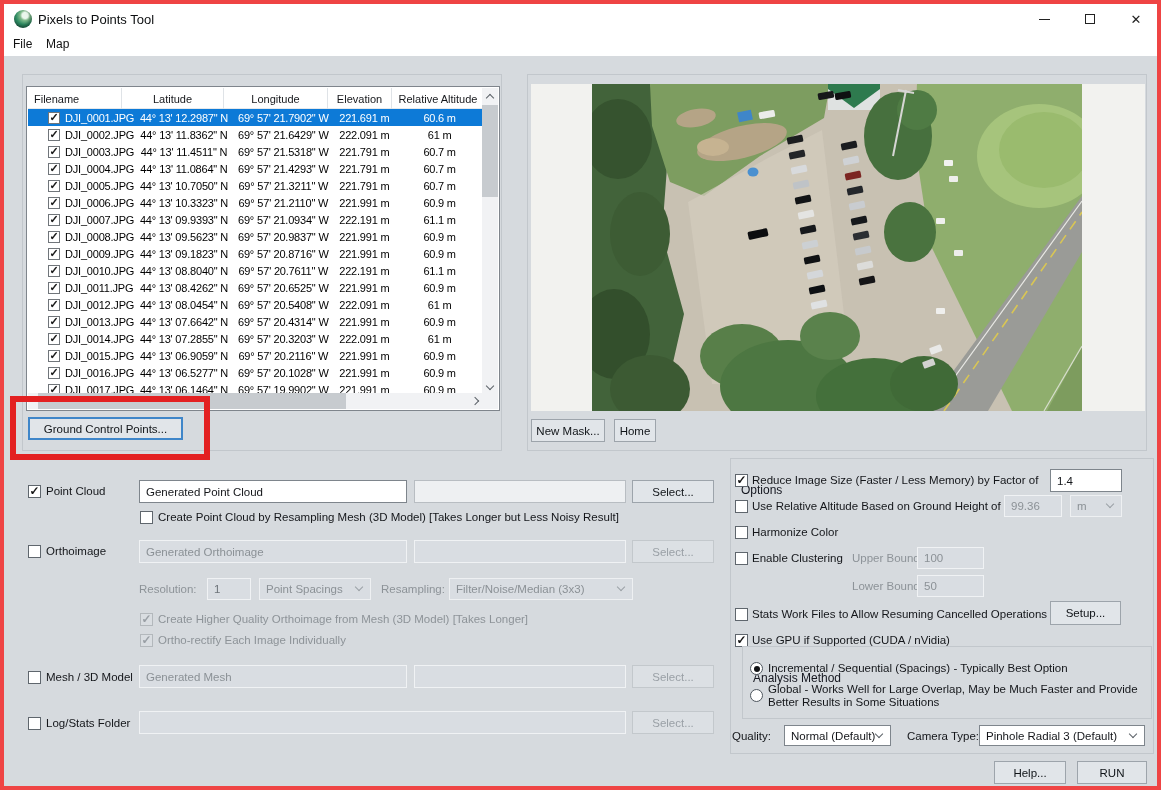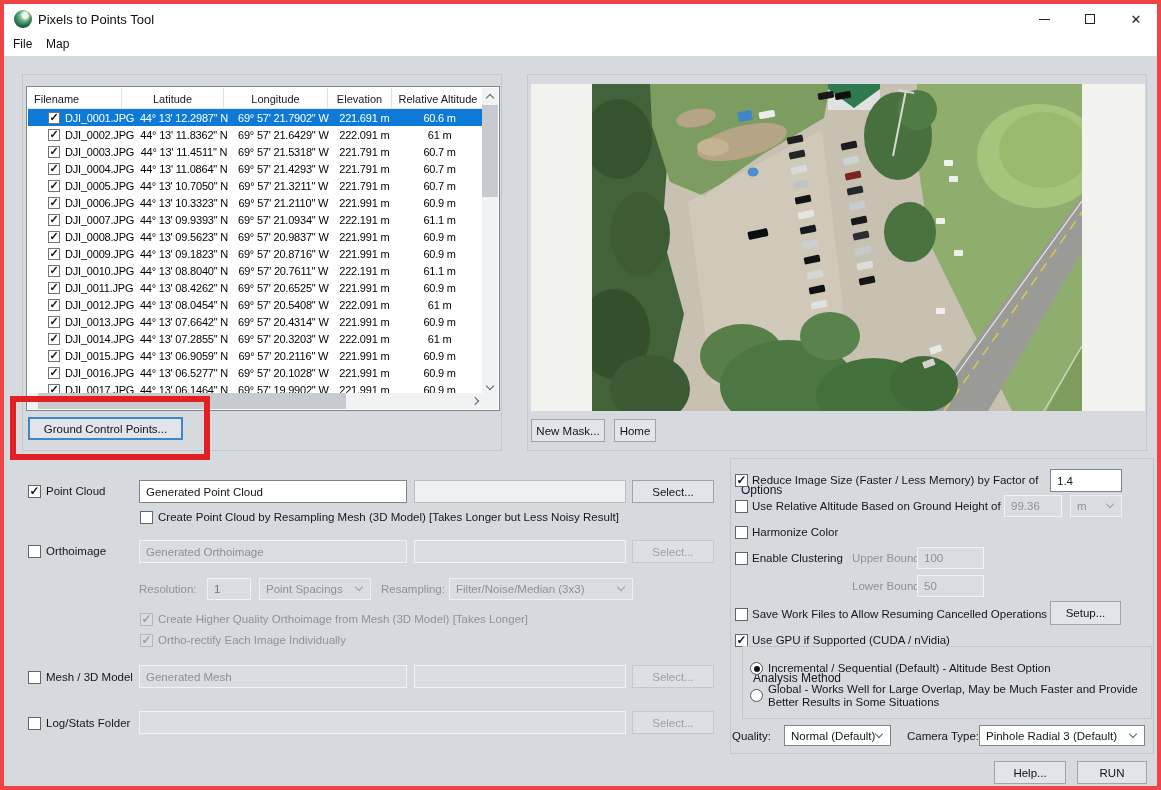--- a/index.html
+++ b/index.html
@@ -496,31 +496,31 @@
   <span class="lbl" style="left:748px;top:522px;">Harmonize Color</span>
 
   <span class="cb" style="left:731px;top:548px;"></span>
   <span class="lbl" style="left:748px;top:548px;">Enable Clustering</span>
   <span class="lbl dis" style="left:848px;top:548px;">Upper Bound</span>
   <div class="tf dis" style="left:913px;top:543px;width:67px;height:22px;">100</div>
   <span class="lbl dis" style="left:848px;top:576px;">Lower Bound</span>
   <div class="tf dis" style="left:913px;top:571px;width:67px;height:22px;">50</div>
 
   <span class="cb" style="left:731px;top:604px;"></span>
-  <span class="lbl" style="left:748px;top:604px;">Save Work Files to Allow Resuming Cancelled Operations</span>
+  <span class="lbl" style="left:748px;top:604px;">Stats Work Files to Allow Resuming Cancelled Operations</span>
   <div class="btn" style="left:1046px;top:597px;width:71px;height:24px;">Setup...</div>
 
   <span class="cb on" style="left:731px;top:630px;"></span>
   <span class="lbl" style="left:748px;top:630px;">Use GPU if Supported (CUDA / nVidia)</span>
 
   <div class="abs gbox" style="left:738px;top:642px;width:410px;height:73px;">
     <span class="glabel">Analysis Method</span>
   </div>
   <span class="radio on" style="left:746px;top:658px;"></span>
-  <span class="lbl" style="left:764px;top:658px;">Incremental / Sequential (Default) - Altitude Best Option</span>
+  <span class="lbl" style="left:764px;top:658px;">Incremental / Sequential (Spacings) - Typically Best Option</span>
   <span class="radio" style="left:746px;top:685px;"></span>
   <span class="lbl" style="left:764px;top:679px;width:382px;white-space:normal;line-height:13px;">Global - Works Well for Large Overlap, May be Much Faster and Provide Better Results in Some Situations</span>
 
   <span class="lbl" style="left:728px;top:726px;">Quality:</span>
   <div class="combo" style="left:780px;top:721px;width:107px;height:21px;">
       <span>Normal (Default)</span>
       <span class="chev"></span>
     </div>
   <span class="lbl" style="left:903px;top:726px;">Camera Type:</span>
   <div class="combo" style="left:975px;top:721px;width:166px;height:21px;">

